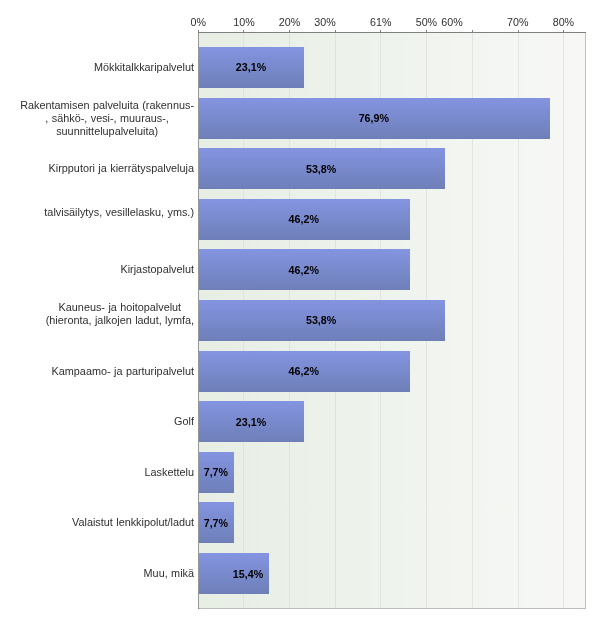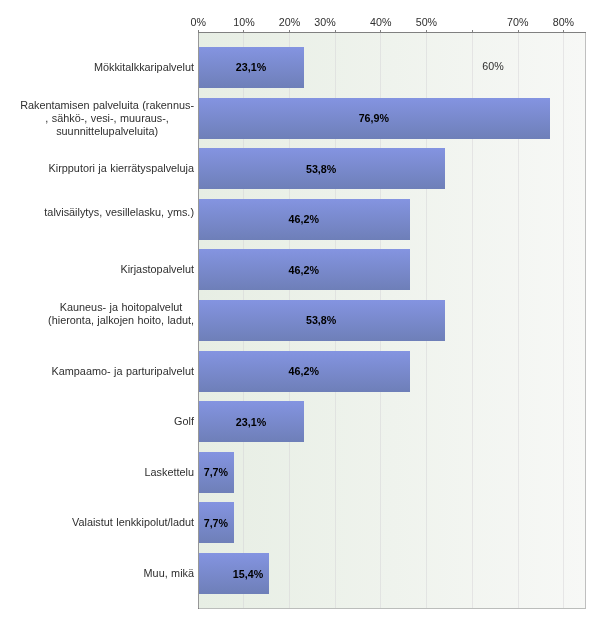--- a/index.html
+++ b/index.html
@@ -84,21 +84,21 @@
       <span>Kirpputori ja kierrätyspalveluja</span>
     </div>
     <div class="catlabel" style="top: 206.23px;">
       <span>talvisäilytys, vesillelasku, yms.)</span>
     </div>
     <div class="catlabel" style="top: 263.34px;">
       <span>Kirjastopalvelut</span>
     </div>
     <div class="catlabel" style="top: 300.95px;">
       <span>Kauneus- ja hoitopalvelut</span>
-      <span>(hieronta, jalkojen hoito, ladut,</span>
+      <span>(hieronta, jalkojen ladut, lymfa,</span>
     </div>
     <div class="catlabel" style="top: 364.56px; padding-left: 10px;">
       <span>Kampaamo- ja parturipalvelut</span>
     </div>
     <div class="catlabel" style="top: 415.17px;">
       <span>Golf</span>
     </div>
     <div class="catlabel" style="top: 465.78px;">
       <span>Laskettelu</span>
     </div>
@@ -112,23 +112,23 @@
   <div id="ticks">
     <div class="tick" style="left: 198px;"></div>
     <div class="ticklabel" style="left: 198.2px;">0%</div>
     <div class="tick" style="left: 243px;"></div>
     <div class="ticklabel" style="left: 244px;">10%</div>
     <div class="tick" style="left: 289px;"></div>
     <div class="ticklabel" style="left: 289.5px;">20%</div>
     <div class="tick" style="left: 335px;"></div>
     <div class="ticklabel" style="left: 325px;">30%</div>
     <div class="tick" style="left: 380px;"></div>
-    <div class="ticklabel" style="left: 380.8px;">40%</div>
+    <div class="ticklabel" style="left: 380.8px;">61%</div>
     <div class="tick" style="left: 426px;"></div>
     <div class="ticklabel" style="left: 426.45px;">50%</div>
     <div class="tick" style="left: 472px;"></div>
-    <div class="ticklabel" style="left: 493px; margin-top: 44px;">60%</div>
+    <div class="ticklabel" style="left: 452px;">60%</div>
     <div class="tick" style="left: 518px;"></div>
     <div class="ticklabel" style="left: 517.75px;">70%</div>
     <div class="tick" style="left: 563px;"></div>
     <div class="ticklabel" style="left: 563.4px;">80%</div>
   </div>
 </div>
 
 </body></html>

